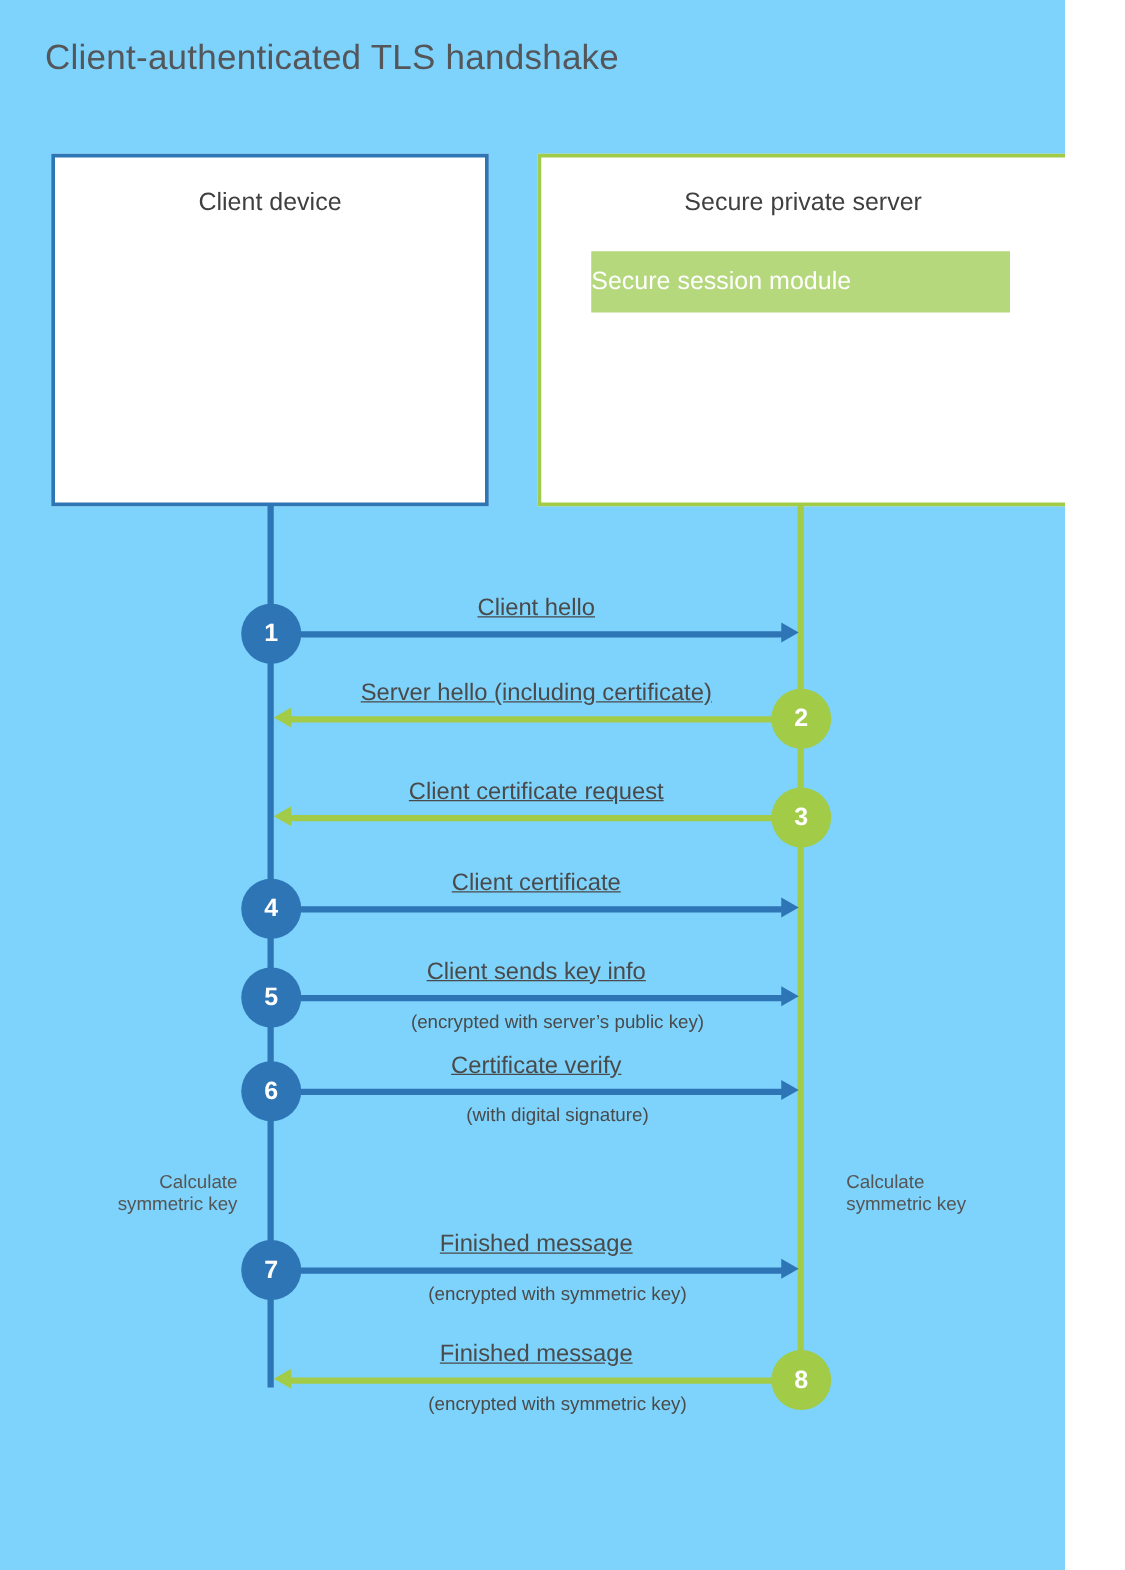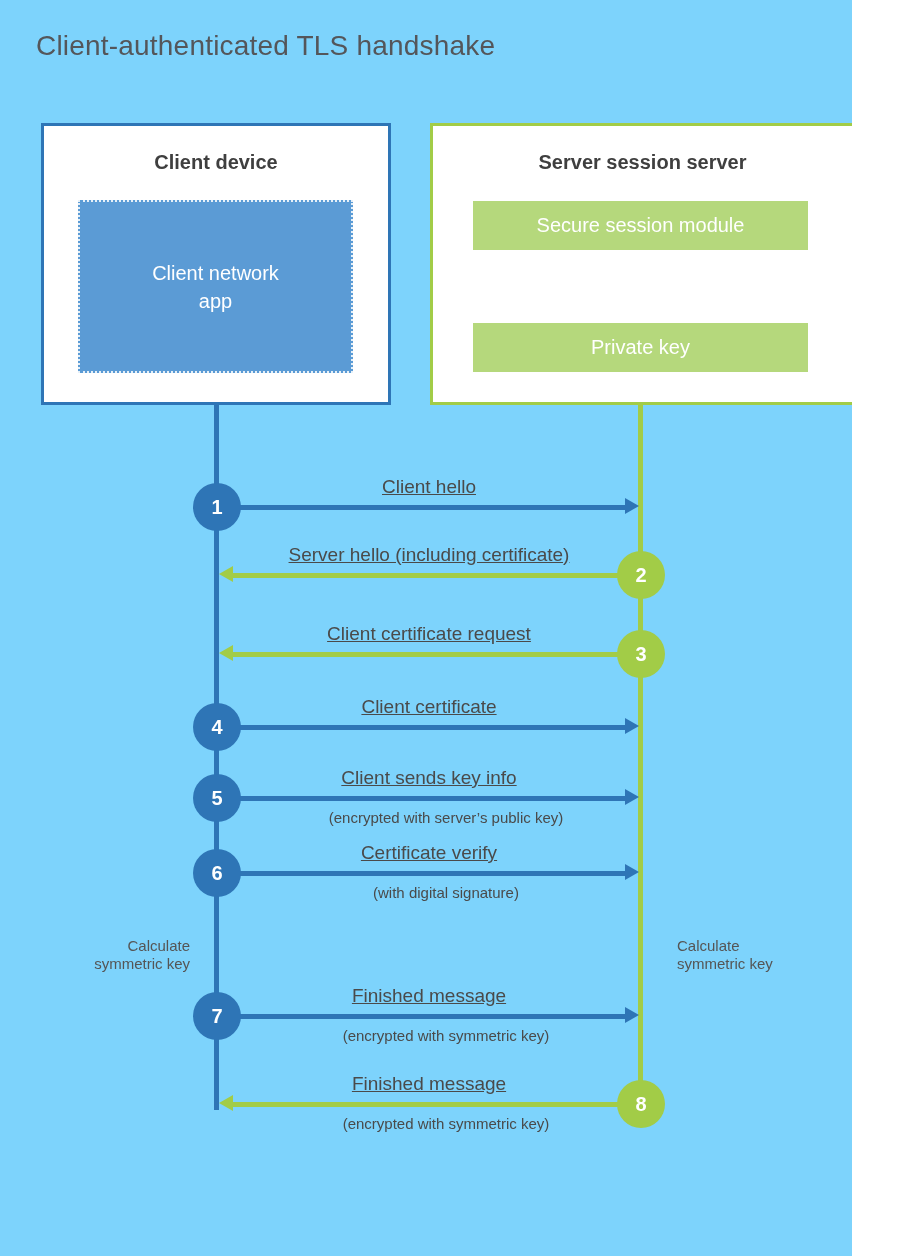--- a/index.html
+++ b/index.html
@@ -34,39 +34,39 @@
     border: 3px solid var(--blue, #2e75b6);
   }
   #server-box {
     left: 430px; top: 123px; width: 425px; height: 282px;
     border: 3px solid var(--green, #a2cc47);
   }
   .party-title {
     margin-top: 25px;
     text-align: center;
     font-size: 20px;
-    font-weight: bold;
+    font-weight: normal;
     color: var(--heading-text, #3f3f3f);
   }
   #client-app-box {
     left: 78px; top: 200px; width: 275px; height: 173px;
     box-sizing: border-box;
     background: var(--blue-light, #5b9bd5);
     border: 2px dotted rgba(255,255,255,0.85);
     display: flex; align-items: center; justify-content: center;
     text-align: center;
     color: #ffffff; font-size: 20px; line-height: 28px;
     white-space: pre-line;
   }
   .module-bar {
     position: absolute;
     left: 473px; width: 335px; height: 49px;
     background: var(--green-light, #b5d87c);
     color: #ffffff; font-size: 20px;
-    display: flex; align-items: center; justify-content: center;
+    display: flex; align-items: center; justify-content: flex-start;
   }
   #module-1 { top: 201px; }
   #module-2 { top: 262px; }
   #module-3 { top: 323px; }
 
   
   #client-lifeline {
     left: 214px; top: 404px; width: 5px; height: 706px;
     background: var(--blue, #2e75b6);
   }
@@ -124,33 +124,26 @@
 </head>
 <body>
 
 <div id="page">
 
   <div id="page-title">Client-authenticated TLS handshake</div>
 
   <div id="client-box" class="party-box">
     <div class="party-title">Client device</div>
   </div>
-  <div id="client-app-box" class="abs">
-    <span>Client network
-app</span>
-  </div>
 
   <div id="server-box" class="party-box">
-    <div class="party-title">Server session server</div>
+    <div class="party-title">Secure private server</div>
   </div>
   <div id="module-1" class="module-bar">
     <span>Secure session module</span>
-  </div>
-  <div id="module-3" class="module-bar">
-    <span>Private key</span>
   </div>
 
   <div id="client-lifeline" class="abs"></div>
   <div id="server-lifeline" class="abs"></div>
 
   <div class="step s1">
     <div class="arrow right">
       <div class="line"></div>
       <div class="head"></div>
     </div>

